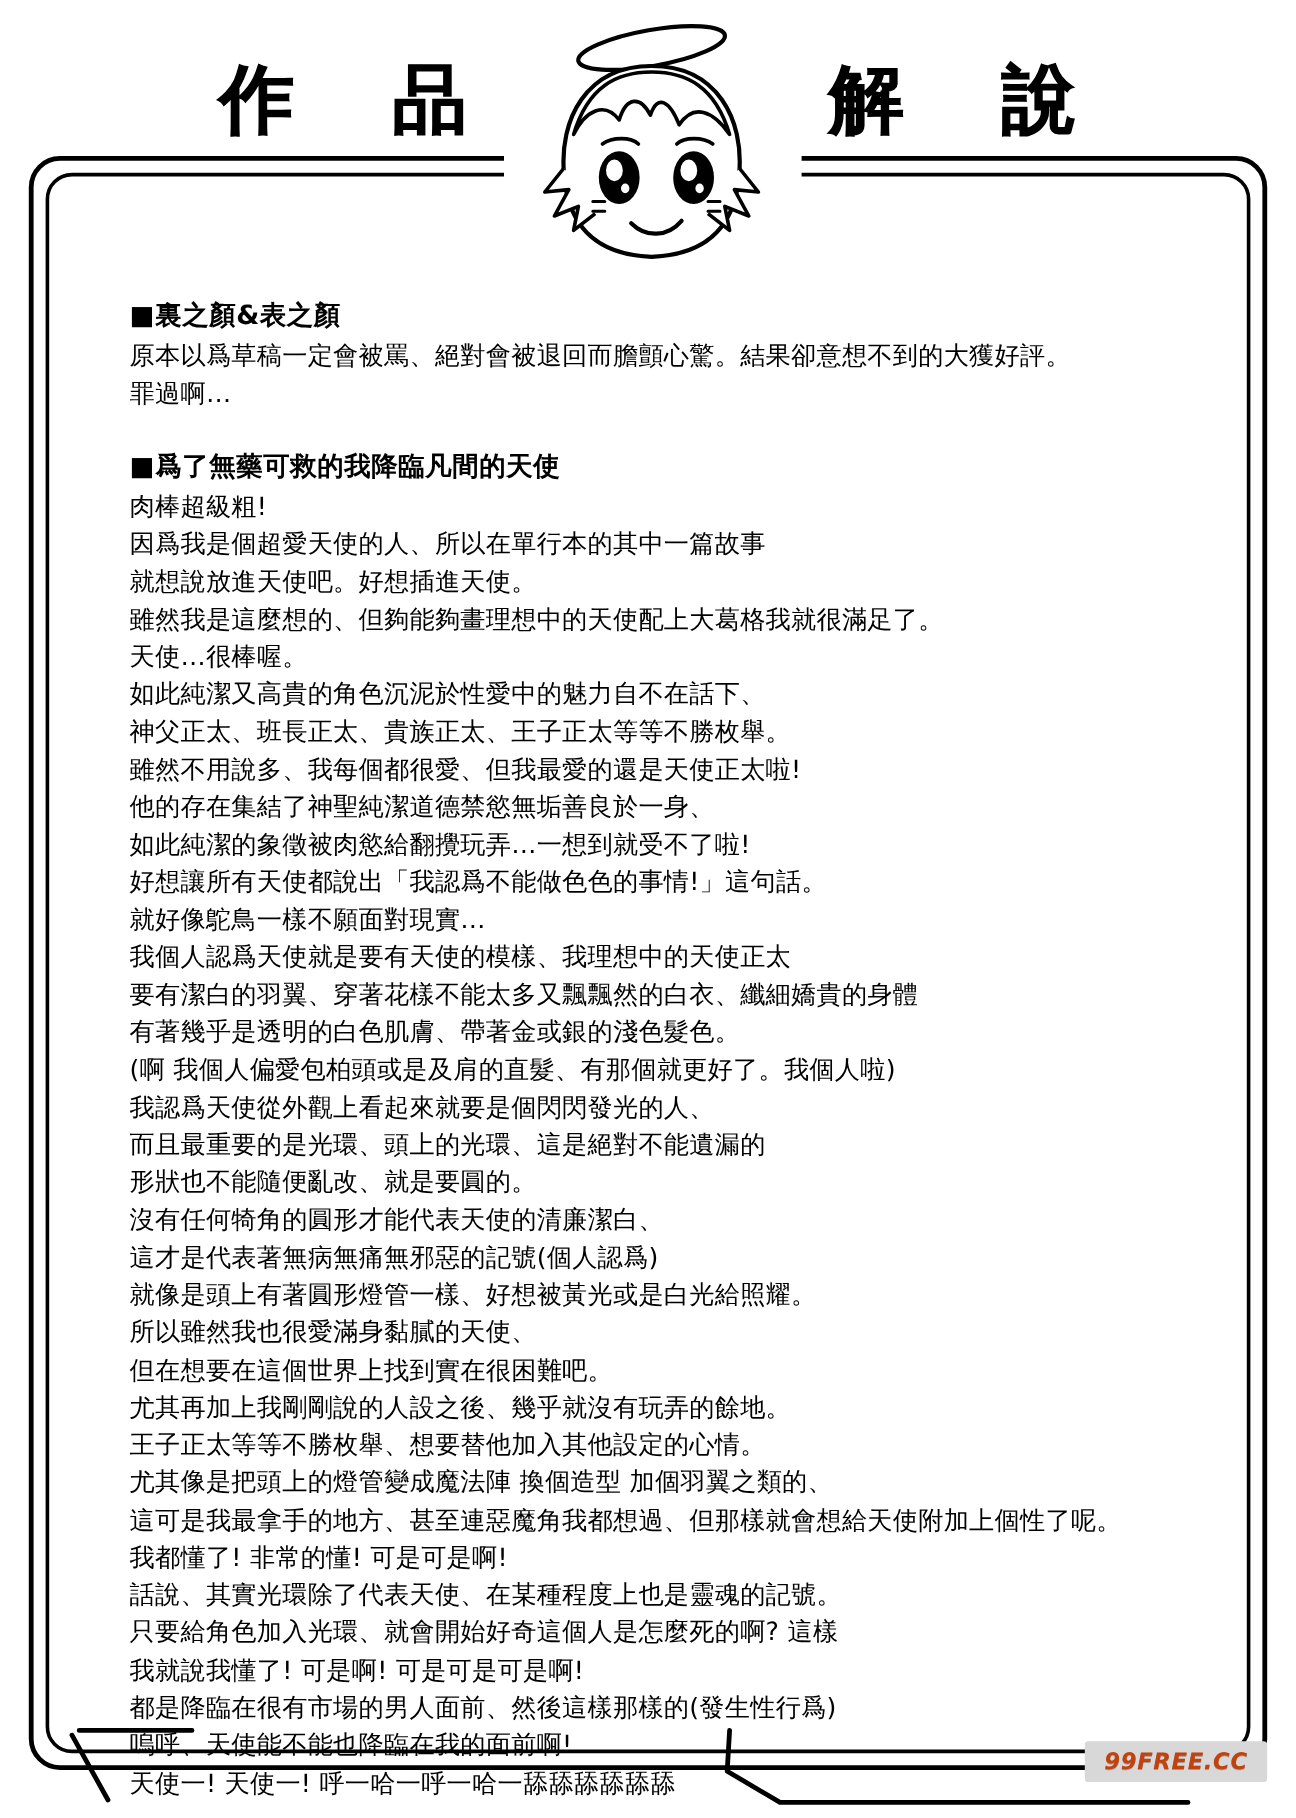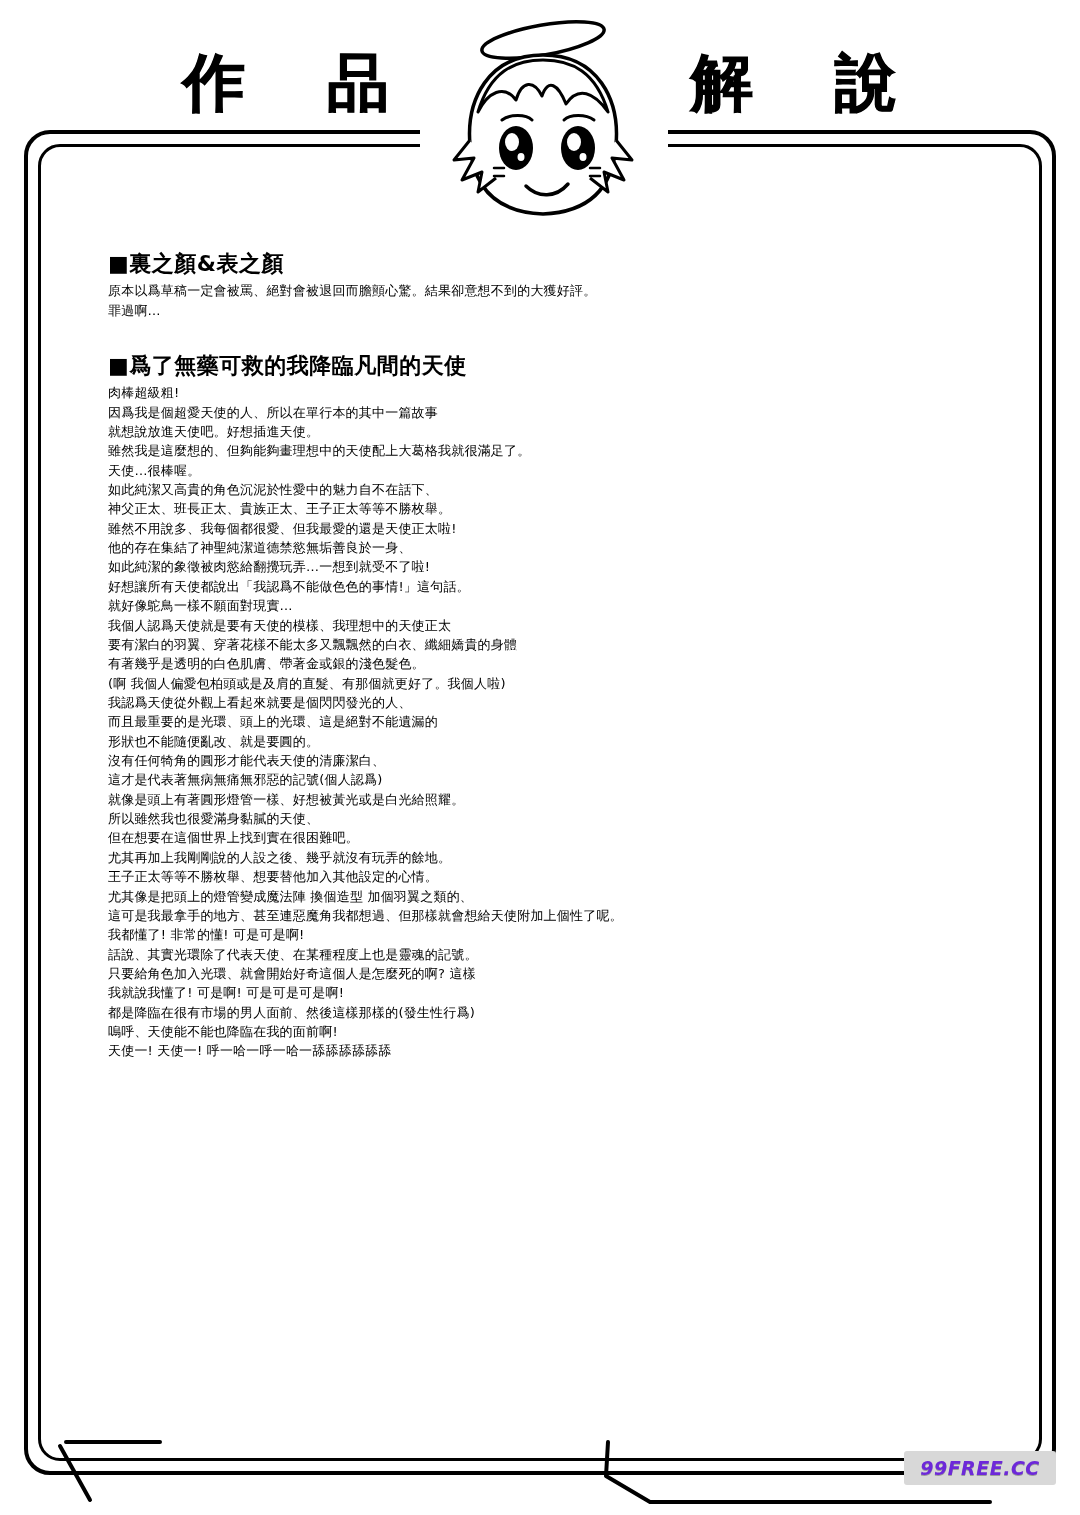--- a/index.html
+++ b/index.html
@@ -103,21 +103,21 @@
   }
   .section + .section { margin-top: 30px; }
   .sec-head {
     font-size: 22px;
     font-weight: bold;
     line-height: 1.42;
     margin-bottom: 2px;
     letter-spacing: 0.5px;
   }
   .line {
-    font-size: 13px;
+    font-size: 21px;
     line-height: 1.49;
     letter-spacing: 0.2px;
     white-space: pre;
   }
 
   
   .watermark {
     position: absolute;
     right: 24px;
     bottom: 30px;
@@ -125,21 +125,21 @@
     height: 34px;
     background: #d8d8d8;
     border-radius: 3px;
     display: flex;
     align-items: center;
     justify-content: center;
     font-family: "DejaVu Sans", sans-serif;
     font-size: 19px;
     font-weight: bold;
     font-style: italic;
-    color: #6d28d9;
+    color: #c2410c;
     letter-spacing: 0.5px;
     z-index: 8;
     text-shadow: 0 1px 0 #9a9a9a;
   }
 </style>
 </head>
 <body>
 
 <div class="title-row">
   <span class="title-char">作</span>

